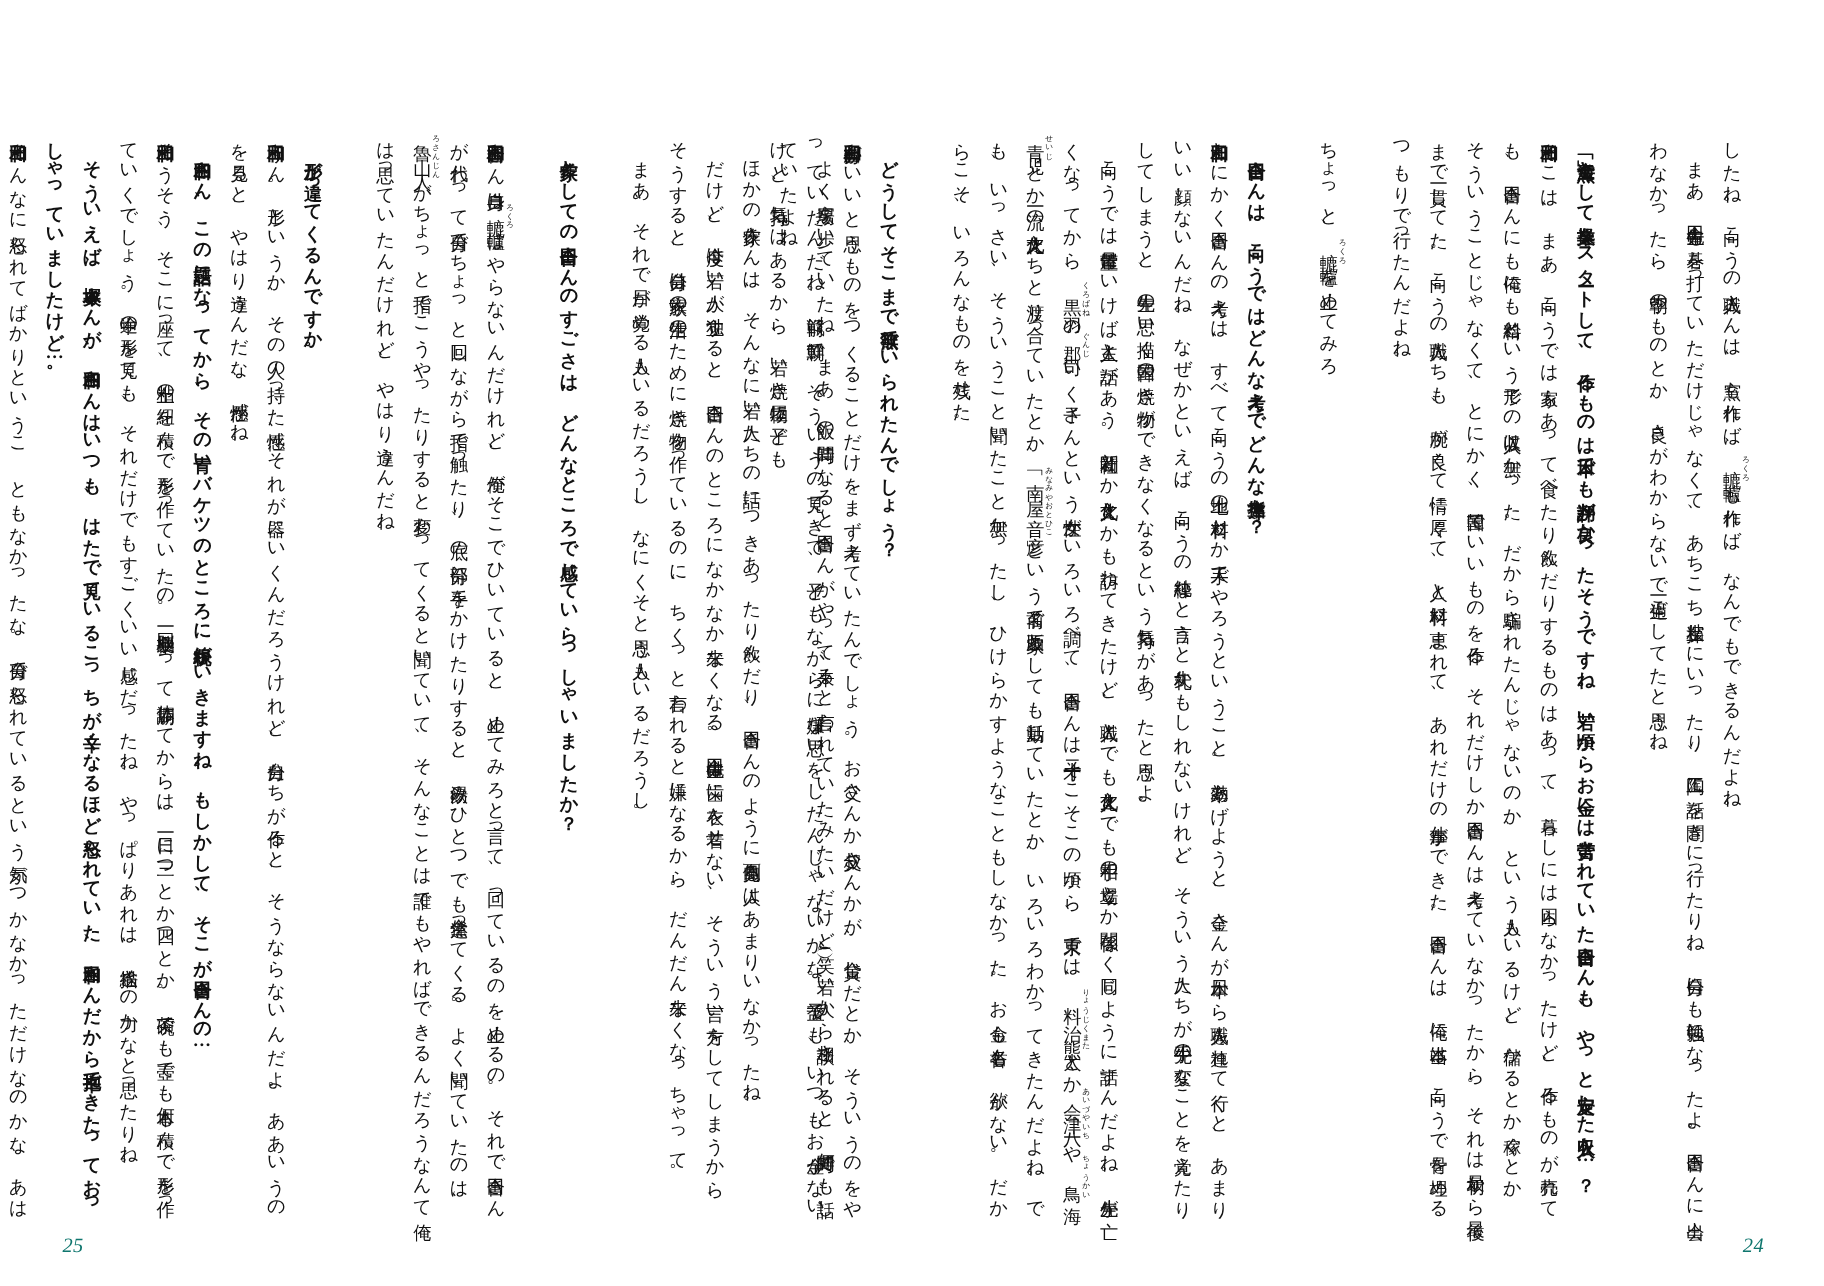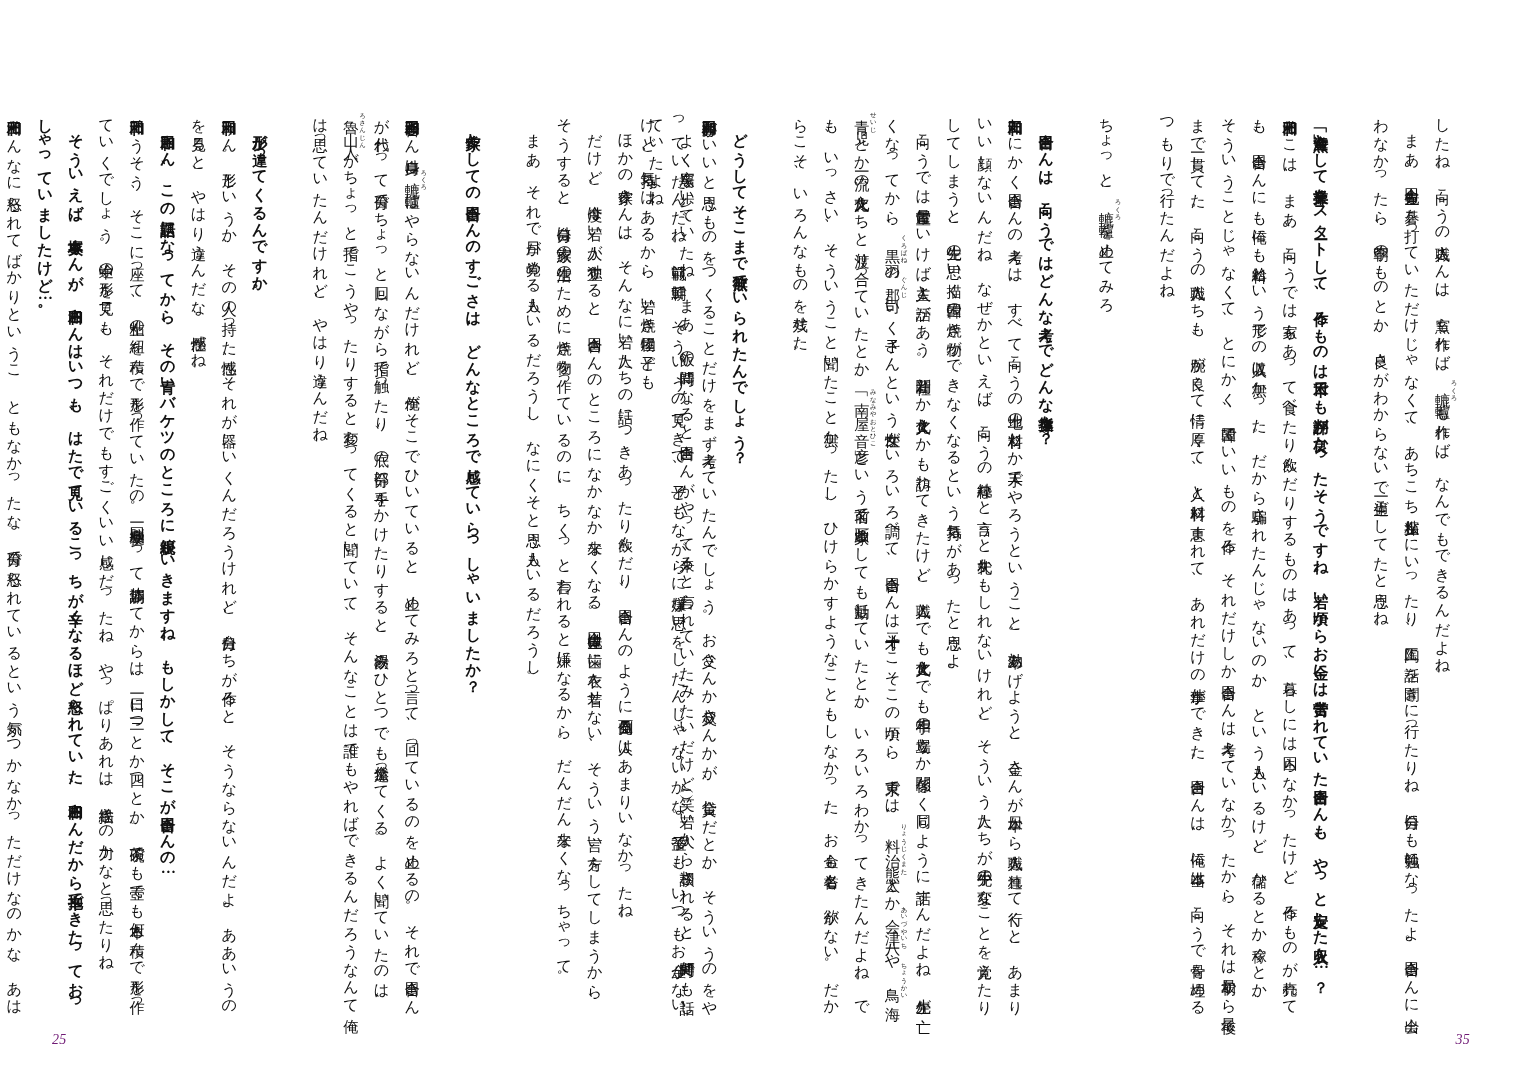--- a/index.html
+++ b/index.html
@@ -90,23 +90,23 @@
     letter-spacing: 0.02em;
     line-height: 1;
     font-weight: 400;
   }
 
   
   .folio {
     position: absolute;
     bottom: 24px;
     font-family: "Liberation Serif", "DejaVu Serif", serif;
-    font-size: 14px;
+    font-size: 17px;
     font-style: italic;
-    color: #701a75;
+    color: #0f766e;
     letter-spacing: 0.02em;
     margin-top: 34px;
   }
   .page-left .folio { left: 52px; }
   .page-right .folio { right: 50px; }
 
   .gutter {
     position: absolute;
     left: 760px;
     top: 0;
@@ -187,16 +187,16 @@
       <p class="blk indent">向こうでは骨董屋にいけば主人と話があう。新聞社とか文化人とかも訪ねてきたけど、職人とでも文化人とでも相手の立場とか関係なく同じように話すんだよね。先生が亡くなってから、<ruby>黒羽<rt>くろばね</rt></ruby>の<ruby>郡司<rt>ぐんじ</rt></ruby>いく子さんという女性がいろいろ調べて、合田さんは二十才そこそこの頃から、東京では、<ruby>料治<rt>りょうじ</rt></ruby><ruby>熊太<rt>くまた</rt></ruby>とか<ruby>会津<rt>あいづ</rt></ruby><ruby>八一<rt>やいち</rt></ruby>や<ruby>鳥海<rt>ちょうかい</rt></ruby><ruby>青児<rt>せいじ</rt></ruby>とか一流の文化人たちと渡り合っていたとか、「<ruby>南屋<rt>みなみや</rt></ruby><ruby>音彦<rt>おとひこ</rt></ruby>」という名前で版画家としても活動していたとか、いろいろわかってきたんだよね。でも、いっさい、そういうこと聞いたこと無かったし、ひけらかすようなこともしなかった。お金も名誉も、欲がない。だからこそ、いろんなものを残せた。</p>
 
       <p class="blk spacer"></p>
 
       <p class="blk q indent">どうしてそこまで無欲でいられたんでしょう？</p>
 
       <p class="blk"><span class="spk">和田</span><span class="gap"></span><span>自分がいいと思うものをつくることだけをまず考えていたんでしょう。お父さんか叔父さんかが、金貸しだとか、そういうのをやっていたんだね。戦前に朝鮮で、そういうの見てきて、子どもながらに嫌な思いをしたんじゃないかな。益子でも、いつもお金がないけど、気持ちはあるから、若い焼き物屋に子ども</span></p>
 
     </div>
 
-    <div class="folio">35</div>
+    <div class="folio">24</div>
   </div>
 
 </div>
 
 </body></html>

